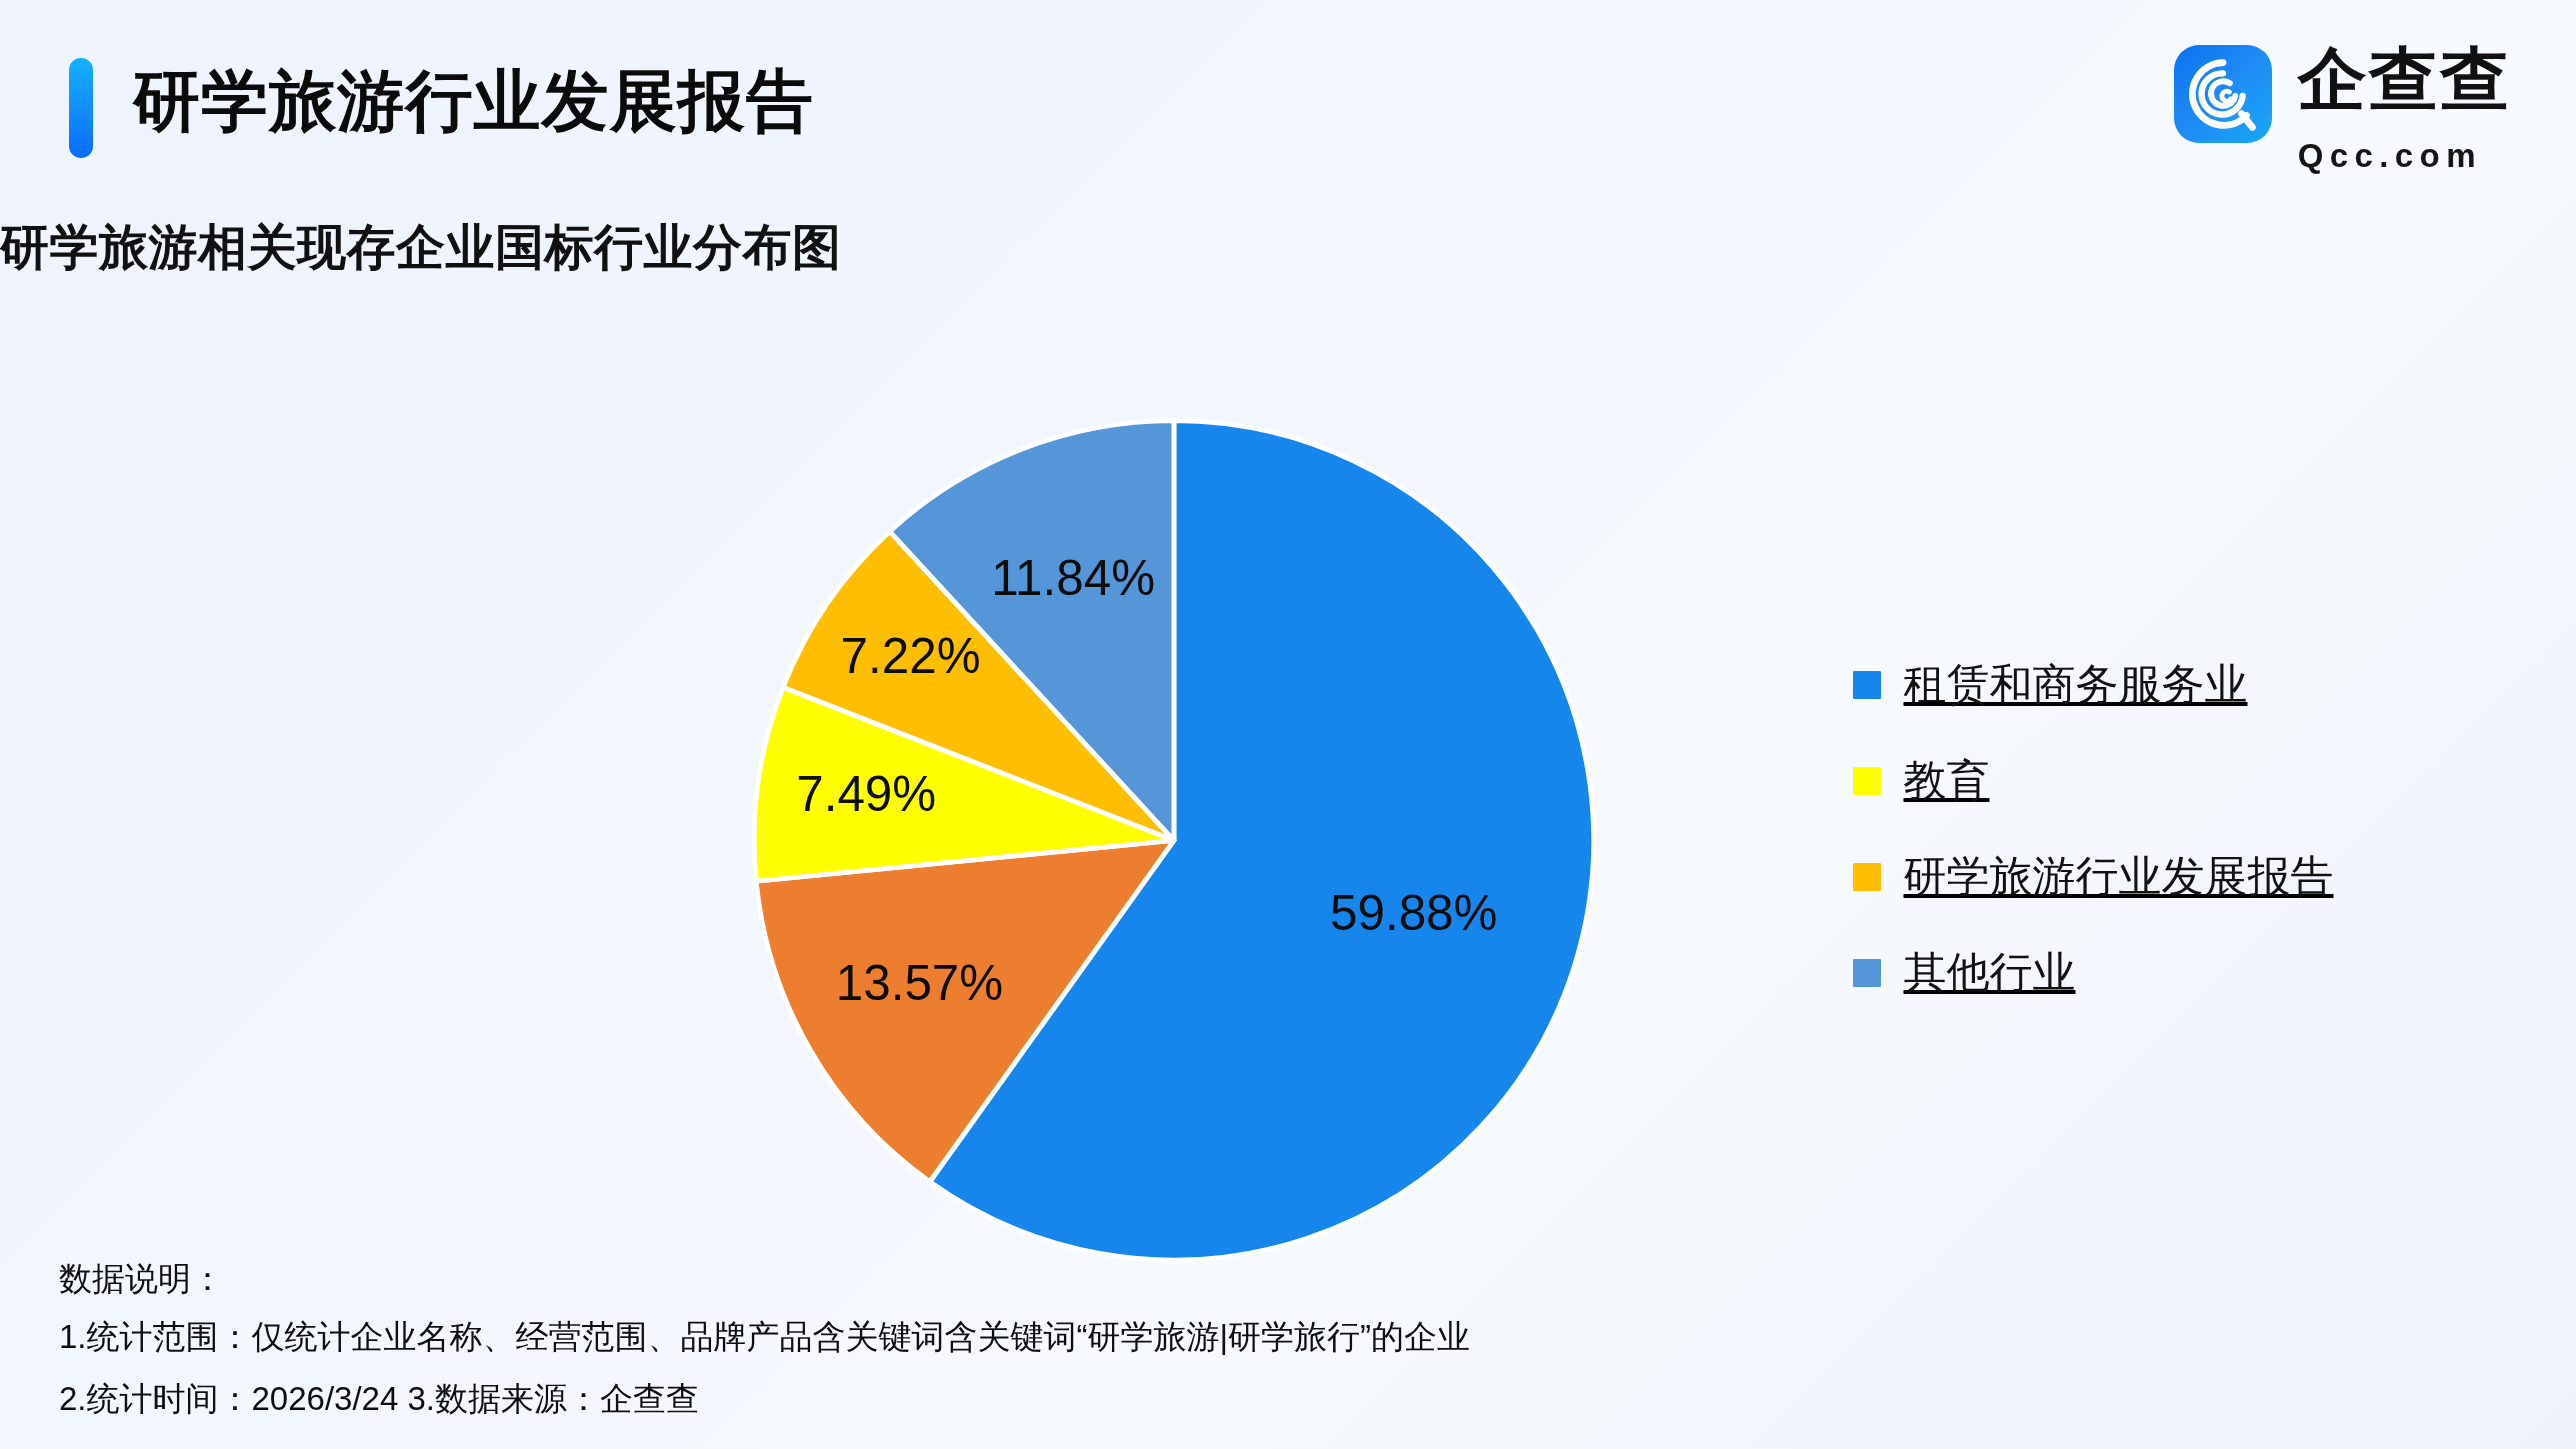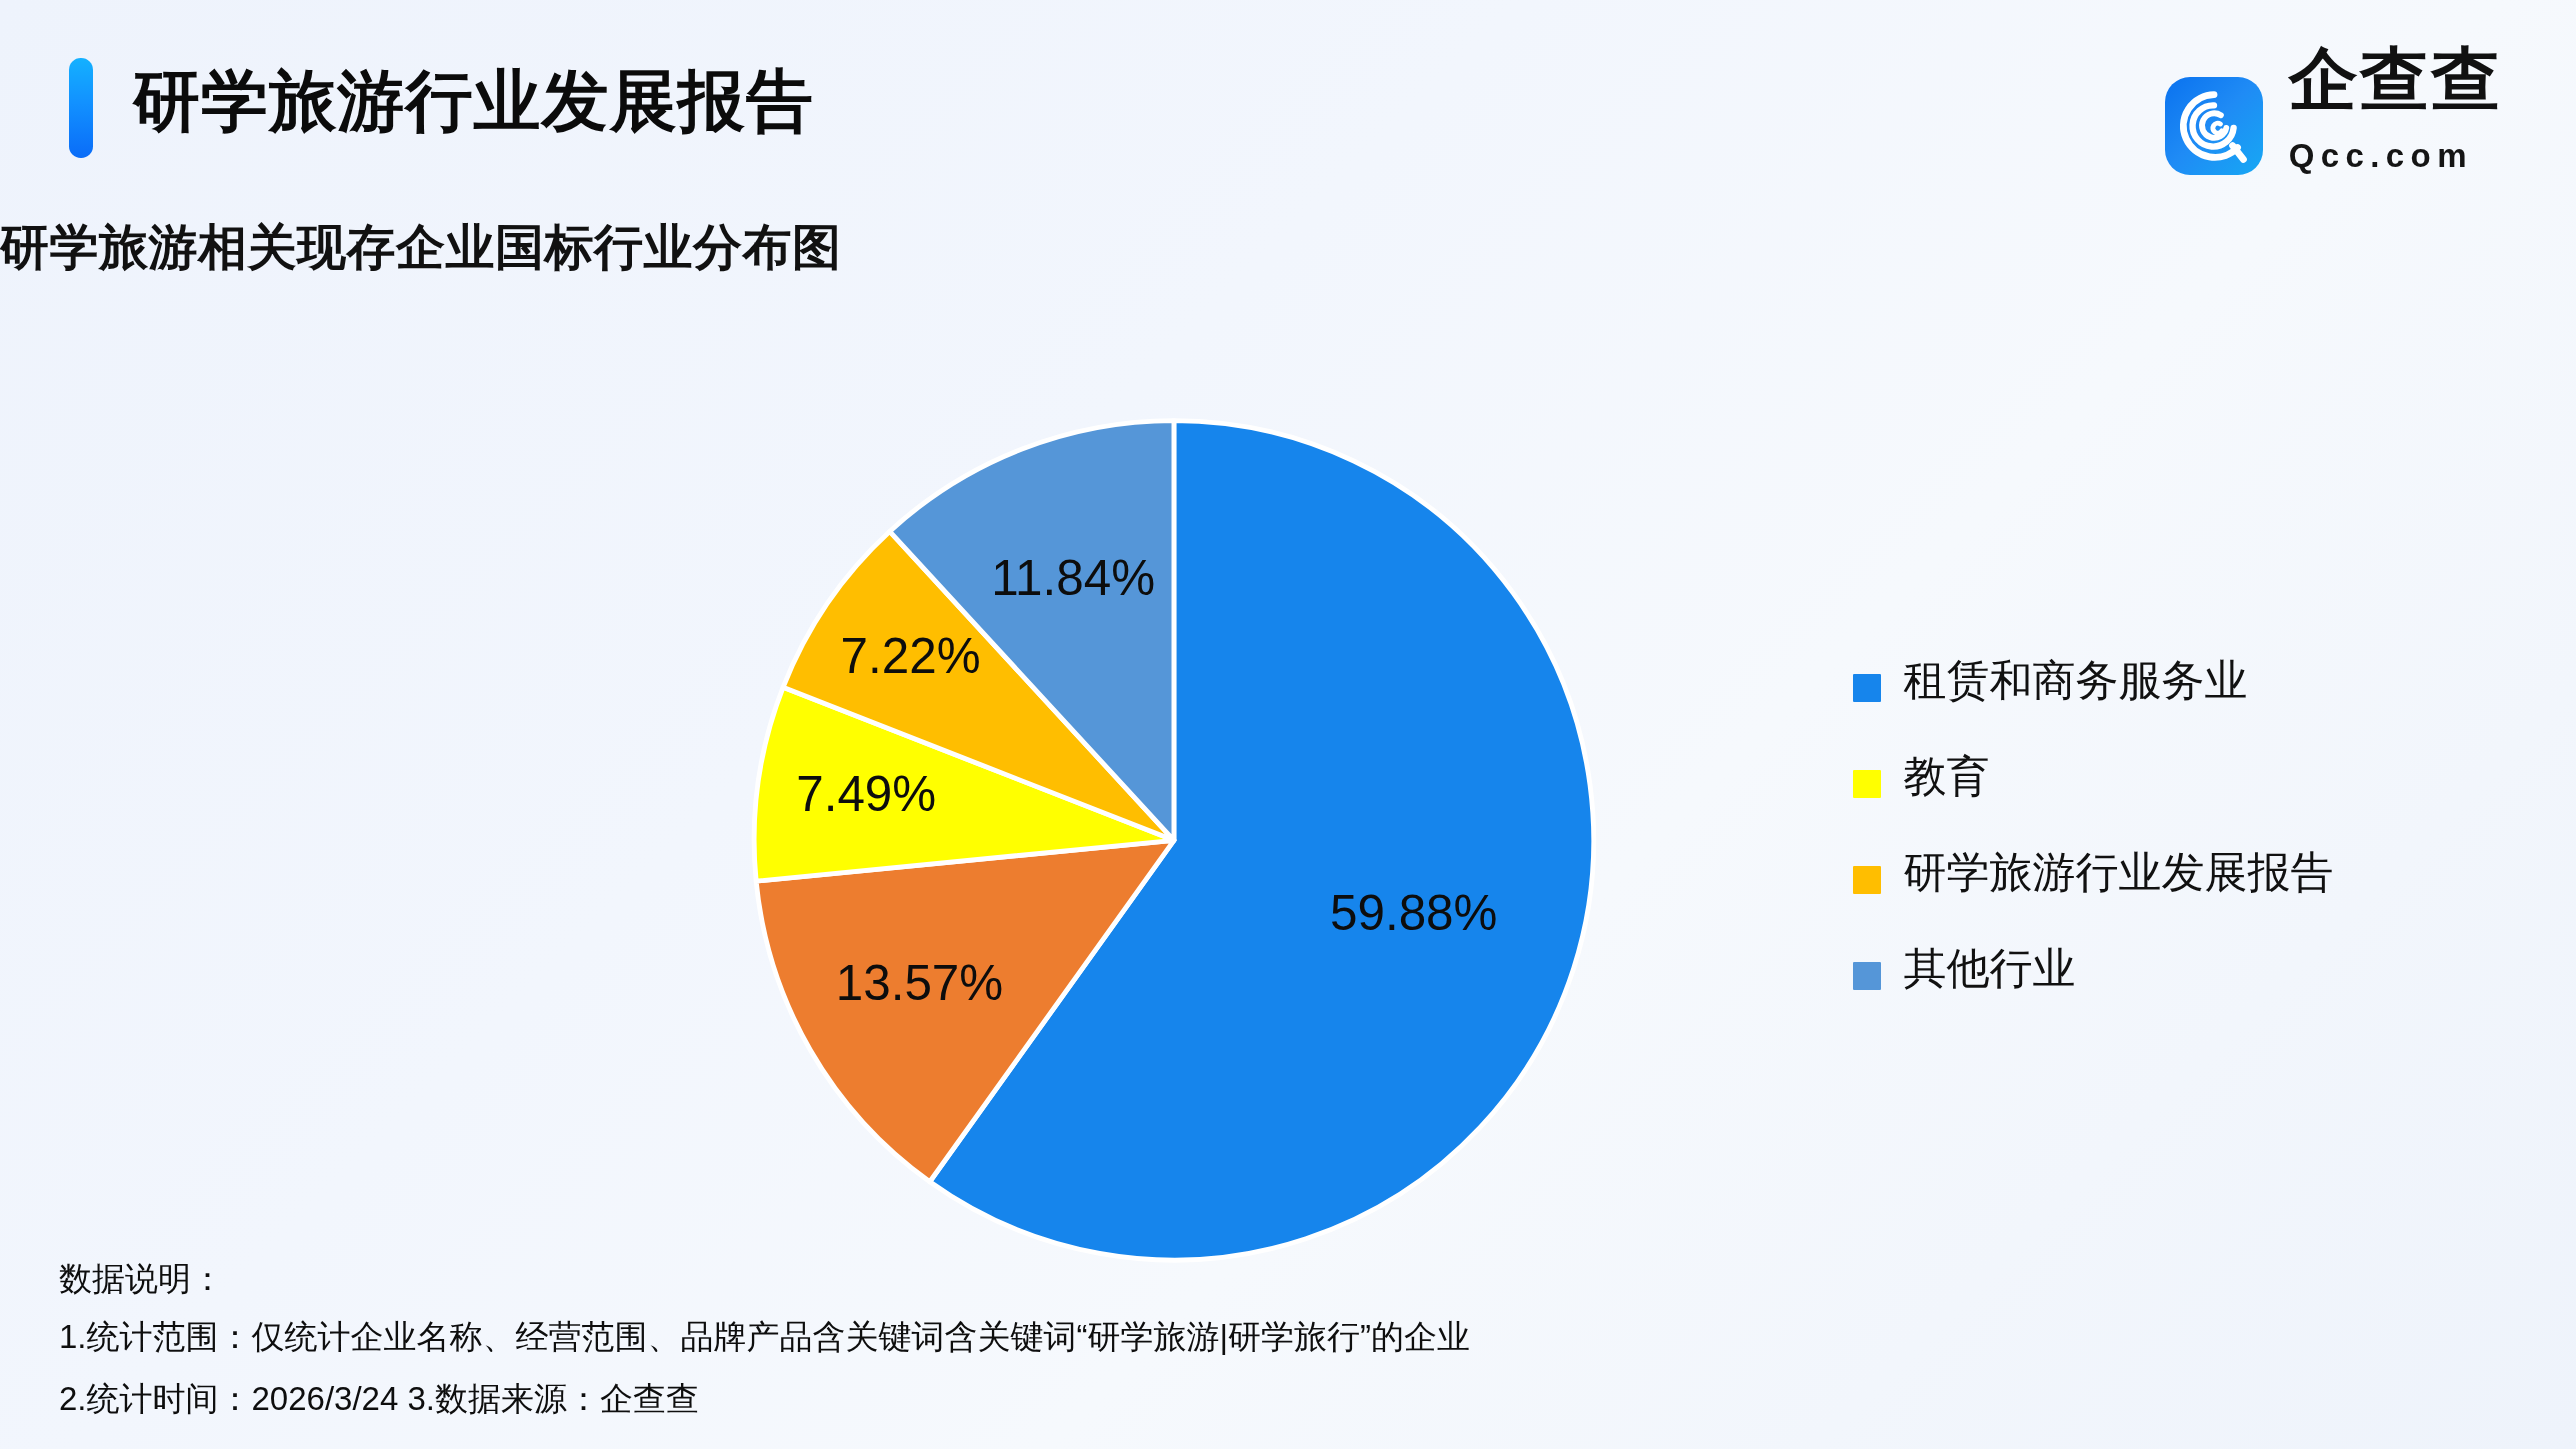--- a/index.html
+++ b/index.html
@@ -18,21 +18,21 @@
     border-radius:11.8px;
     background:linear-gradient(180deg,#14b1ff 0%,#1291ff 45%,#0a6cf8 100%);
   }
   .page-title{
     position:absolute;left:133px;top:52px;
     font-size:67px;line-height:1.45;font-weight:bold;color:#0b0b0b;
     letter-spacing:1.1px;white-space:nowrap;
   }
 
   
-  .logo{position:absolute;right:74px;top:45px;display:flex;align-items:flex-end;gap:26px;}
+  .logo{position:absolute;right:65px;top:45px;display:flex;align-items:flex-start;gap:26px;}
   .logo-mark{
     width:98px;height:98px;border-radius:25px;
     background:linear-gradient(135deg,#0a72ef 0%,#1f8bf5 48%,#17a8f4 100%);
     display:flex;align-items:center;justify-content:center;flex:none;
   }
   .logo-mark svg{display:block;}
   .logo-text{display:flex;flex-direction:column;justify-content:center;}
   .logo-cn{
     font-size:69px;line-height:1.02;font-weight:bold;color:#111;letter-spacing:2.1px;white-space:nowrap;
   }
@@ -50,21 +50,21 @@
   
   .pie-wrap{position:absolute;left:708px;top:376px;width:934px;height:934px;}
   .pie-wrap svg{display:block;width:100%;height:100%;}
   .slice-label{
     font-family:"Liberation Sans","DejaVu Sans",sans-serif;
     font-size:92px;fill:#0d0d0d;text-anchor:middle;dominant-baseline:middle;
   }
 
   
   .legend{position:absolute;left:1853px;top:667px;}
-  .legend-item{display:flex;align-items:flex-end;height:35px;margin-bottom:61px;}
+  .legend-item{display:flex;align-items:center;height:35px;margin-bottom:61px;text-decoration:underline;}
   .legend-swatch{width:28px;height:28px;flex:none;margin-right:22.5px;border-radius:1.1px;}
   .legend-label{font-size:43px;color:#111;white-space:nowrap;line-height:1;}
 
   
   .footer{position:absolute;left:59px;top:1261px;width:2254px;}
   .footer-line{font-size:33px;color:#0e0e0e;line-height:1.12;margin-bottom:25px;white-space:nowrap;}
   .footer-line.small{margin-bottom:21.5px;}
 </style>
 </head>
 <body>

